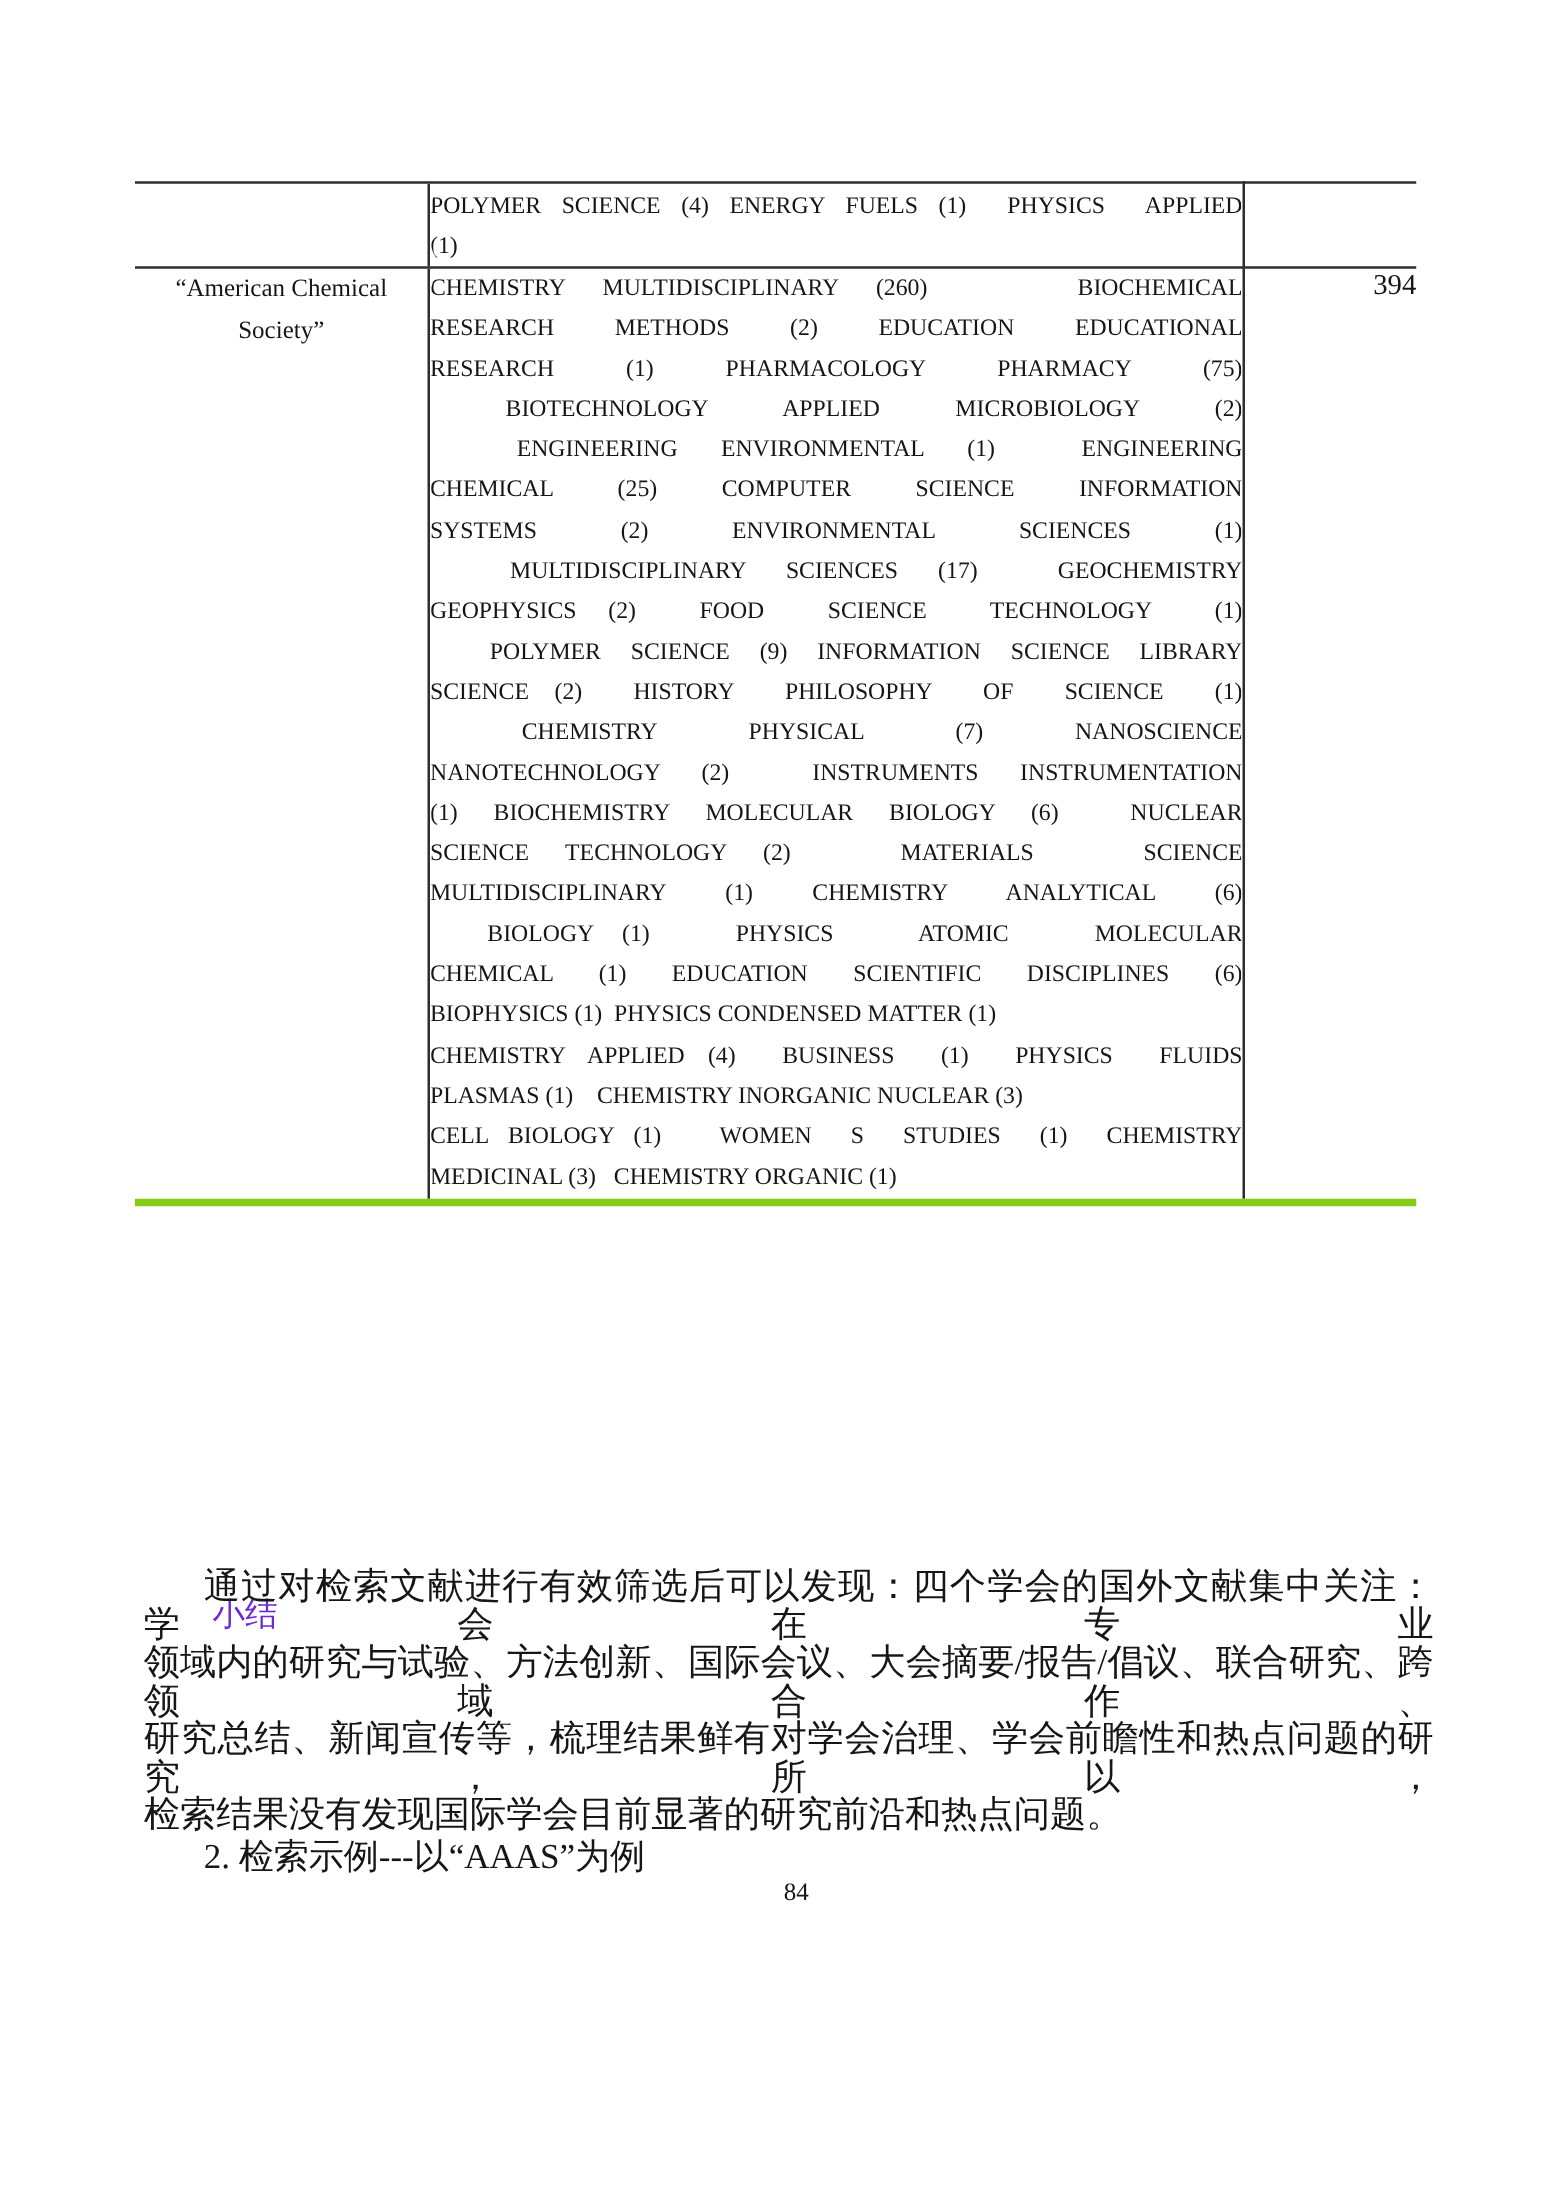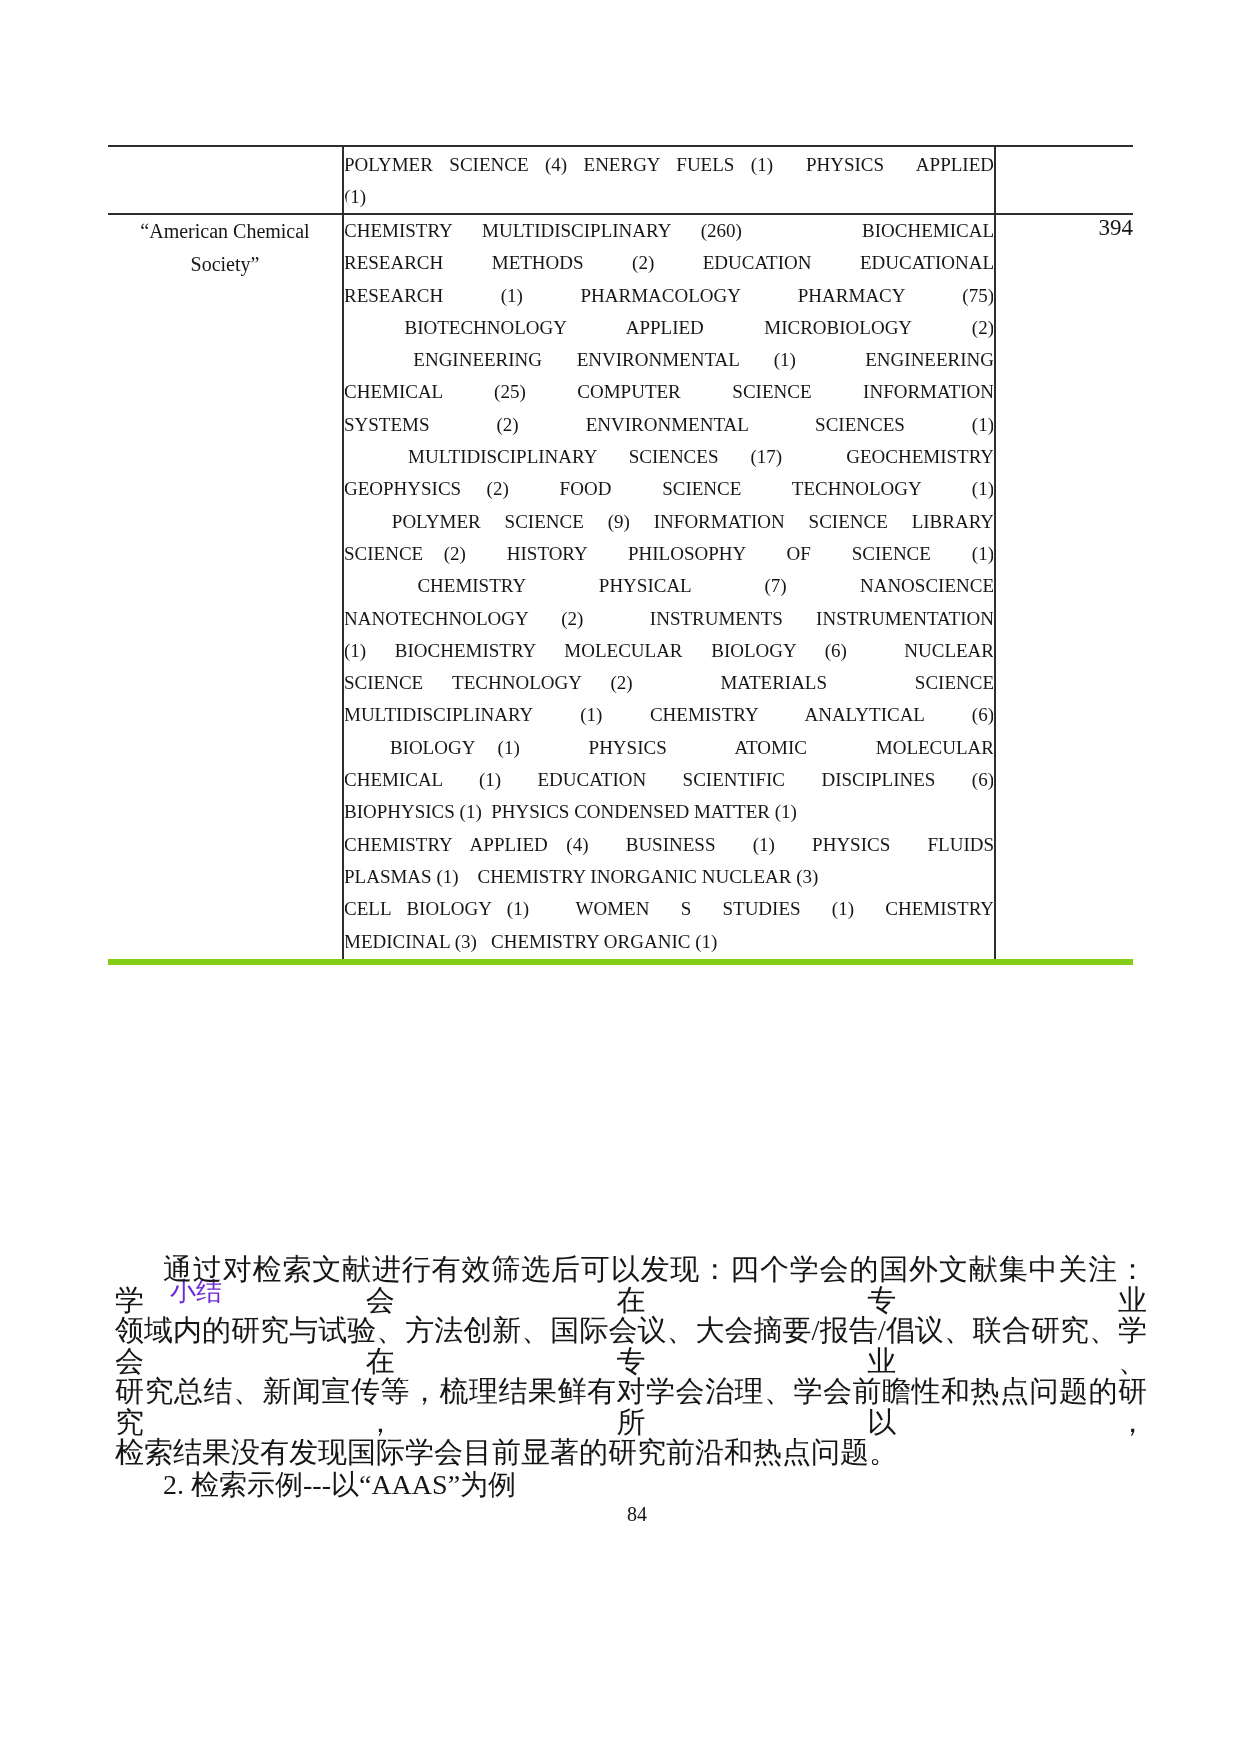--- a/index.html
+++ b/index.html
@@ -153,21 +153,21 @@
       </td>
       <td class="c-count">394</td>
     </tr>
   </tbody>
     </table>
 
   <div class="summary-heading">小结</div>
 
   <div class="summary-para">
       <div class="para-line">通过对检索文献进行有效筛选后可以发现：四个学会的国外文献集中关注：学会在专业</div>
-      <div class="para-line">领域内的研究与试验、方法创新、国际会议、大会摘要/报告/倡议、联合研究、学会在专业、</div>
+      <div class="para-line">领域内的研究与试验、方法创新、国际会议、大会摘要/报告/倡议、联合研究、跨领域合作、</div>
       <div class="para-line">研究总结、新闻宣传等，梳理结果鲜有对学会治理、学会前瞻性和热点问题的研究，所以，</div>
       <div class="para-line">检索结果没有发现国际学会目前显著的研究前沿和热点问题。</div>
     </div>
 
   <div class="next-item">2. 检索示例---以“AAAS”为例</div>
 
   <div class="page-number">84</div>
 
 </div>
 

